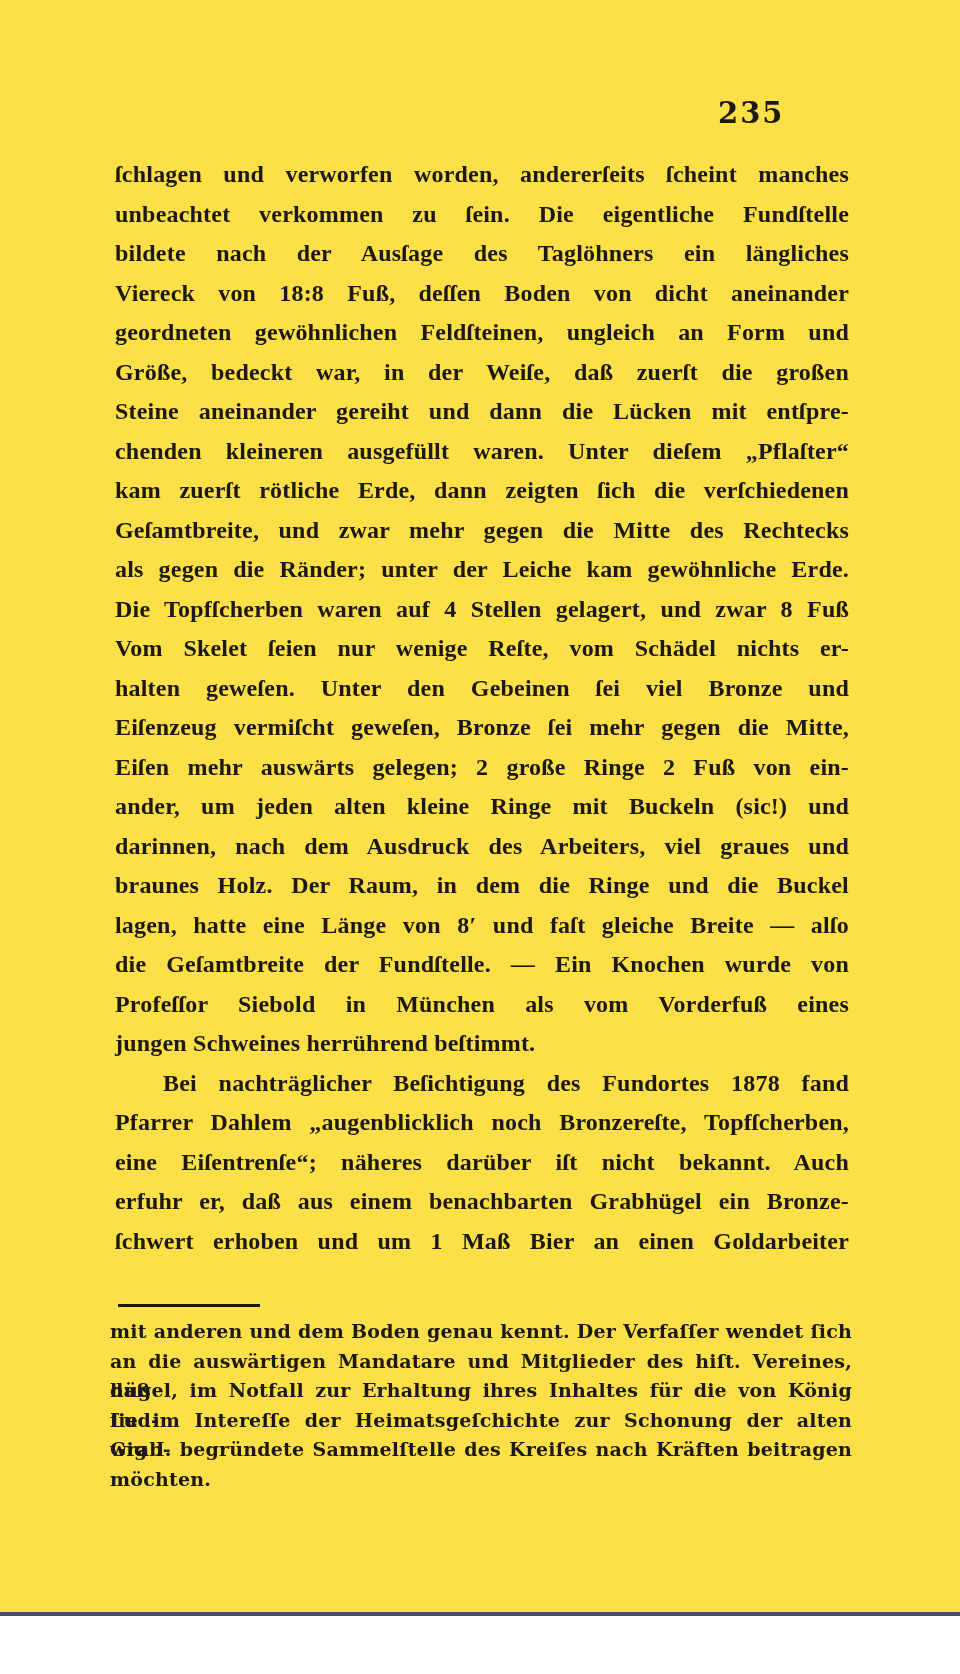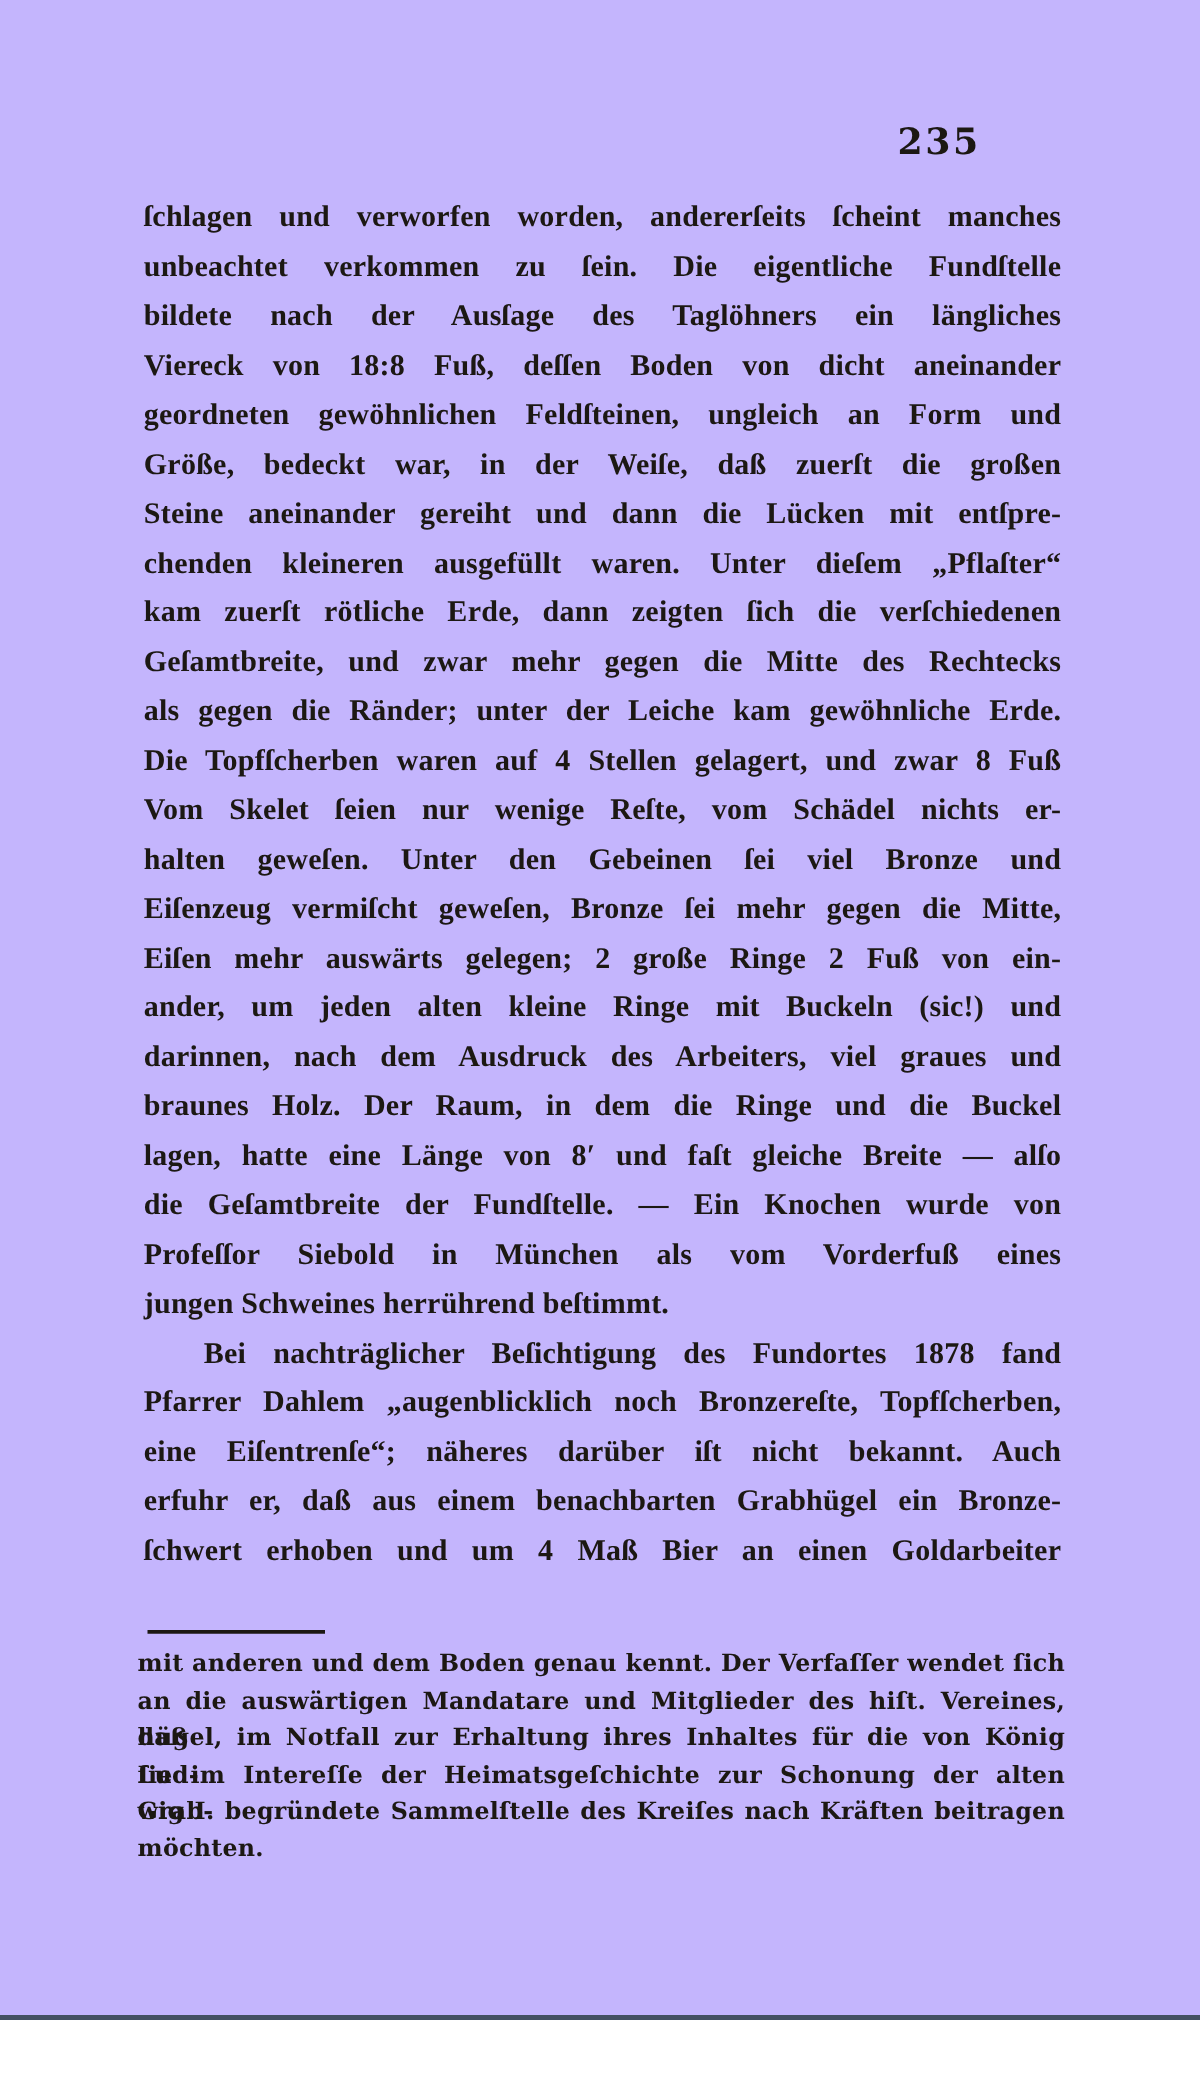--- a/index.html
+++ b/index.html
@@ -1,20 +1,20 @@
 <!DOCTYPE html>
 <html><head>
 <meta charset="utf-8">
 <style>
   html, body { margin: 0; padding: 0; background: #ffffff; }
   .page {
     position: relative;
     width: 960px;
     height: 1674px;
-    background: #c4b5fd;
+    background: #fde047;
     overflow: hidden;
     font-family: "DejaVu Serif", serif;
     color: #1c1813;
   }
   .page-number {
     position: absolute;
     top: 96px;
     left: 718px;
     width: 64px;
     text-align: right;
@@ -111,21 +111,21 @@
     <div class="tline">darinnen, nach dem Ausdruck des Arbeiters, viel graues und</div>
     <div class="tline">braunes Holz. Der Raum, in dem die Ringe und die Buckel</div>
     <div class="tline">lagen, hatte eine Länge von 8′ und faſt gleiche Breite — alſo</div>
     <div class="tline">die Geſamtbreite der Fundſtelle. — Ein Knochen wurde von</div>
     <div class="tline">Profeſſor Siebold in München als vom Vorderfuß eines</div>
     <div class="tline noj">jungen Schweines herrührend beſtimmt.</div>
     <div class="tline ind">Bei nachträglicher Beſichtigung des Fundortes 1878 fand</div>
     <div class="tline">Pfarrer Dahlem „augenblicklich noch Bronzereſte, Topfſcherben,</div>
     <div class="tline">eine Eiſentrenſe“; näheres darüber iſt nicht bekannt. Auch</div>
     <div class="tline">erfuhr er, daß aus einem benachbarten Grabhügel ein Bronze-</div>
-    <div class="tline">ſchwert erhoben und um 4 Maß Bier an einen Goldarbeiter</div>
+    <div class="tline">ſchwert erhoben und um 1 Maß Bier an einen Goldarbeiter</div>
   </div>
 
   <div class="footnote-rule"></div>
 
   <div class="footnote">
     <div class="fline">mit anderen und dem Boden genau kennt. Der Verfaſſer wendet ſich</div>
     <div class="fline">an die auswärtigen Mandatare und Mitglieder des hiſt. Vereines, daß</div>
     <div class="fline">hügel, im Notfall zur Erhaltung ihres Inhaltes für die von König Lud-</div>
     <div class="fline">ſie im Intereſſe der Heimatsgeſchichte zur Schonung der alten Grab-</div>
     <div class="fline">wig I. begründete Sammelſtelle des Kreiſes nach Kräften beitragen möchten.</div>

